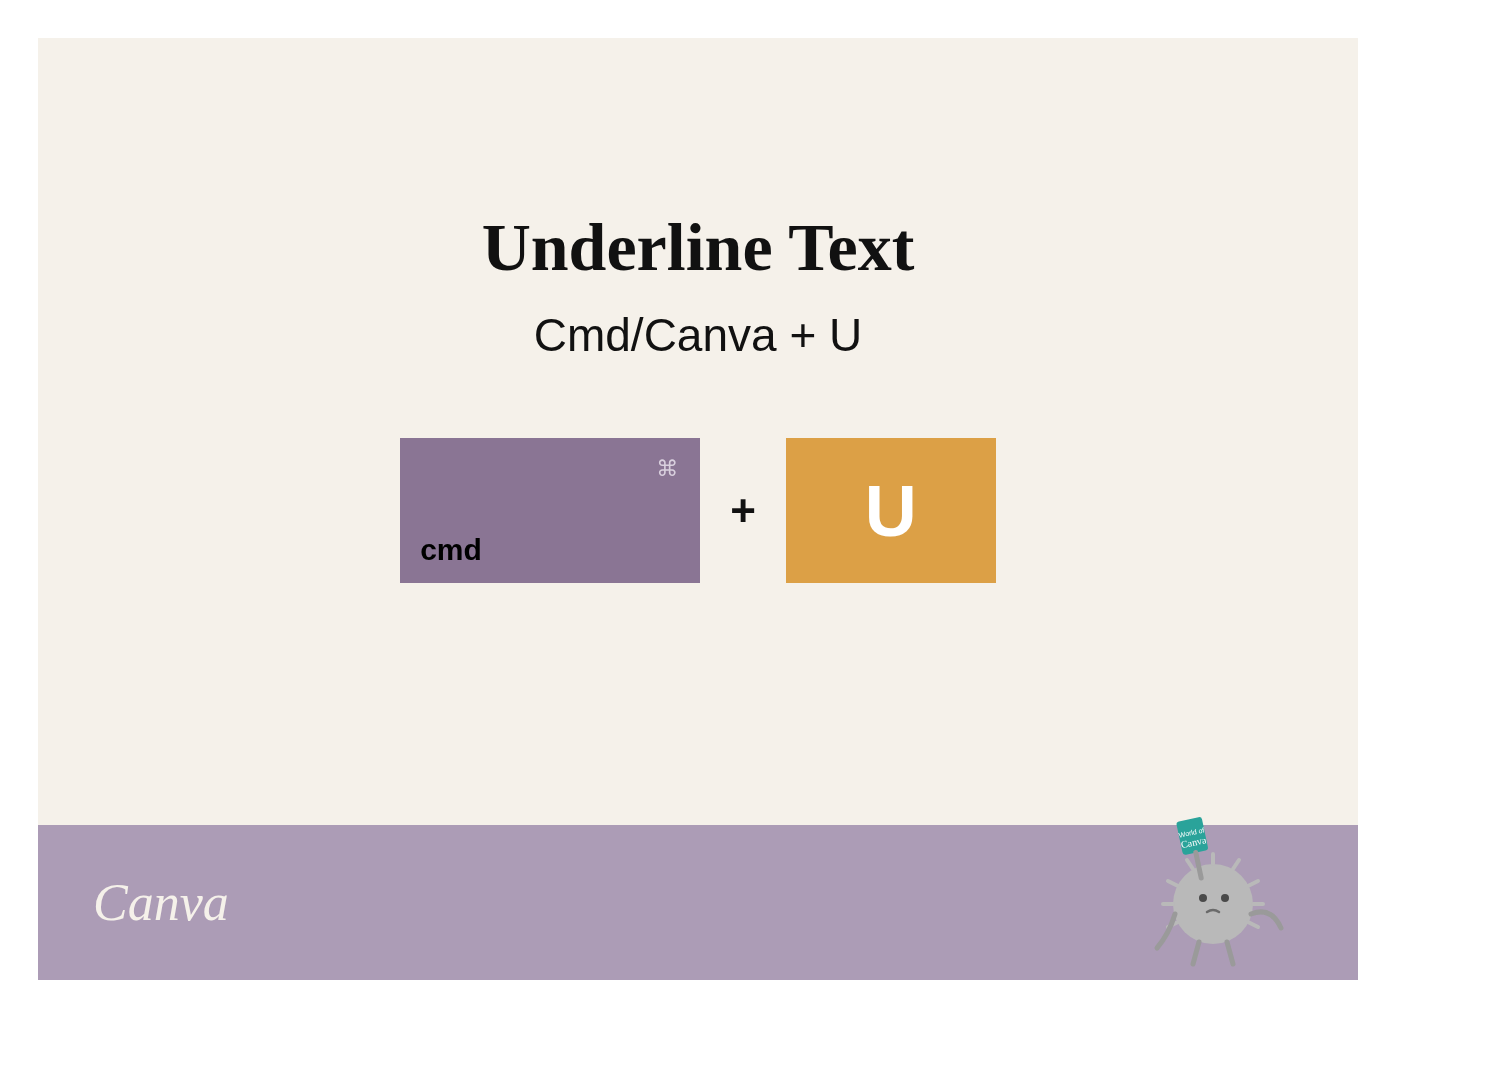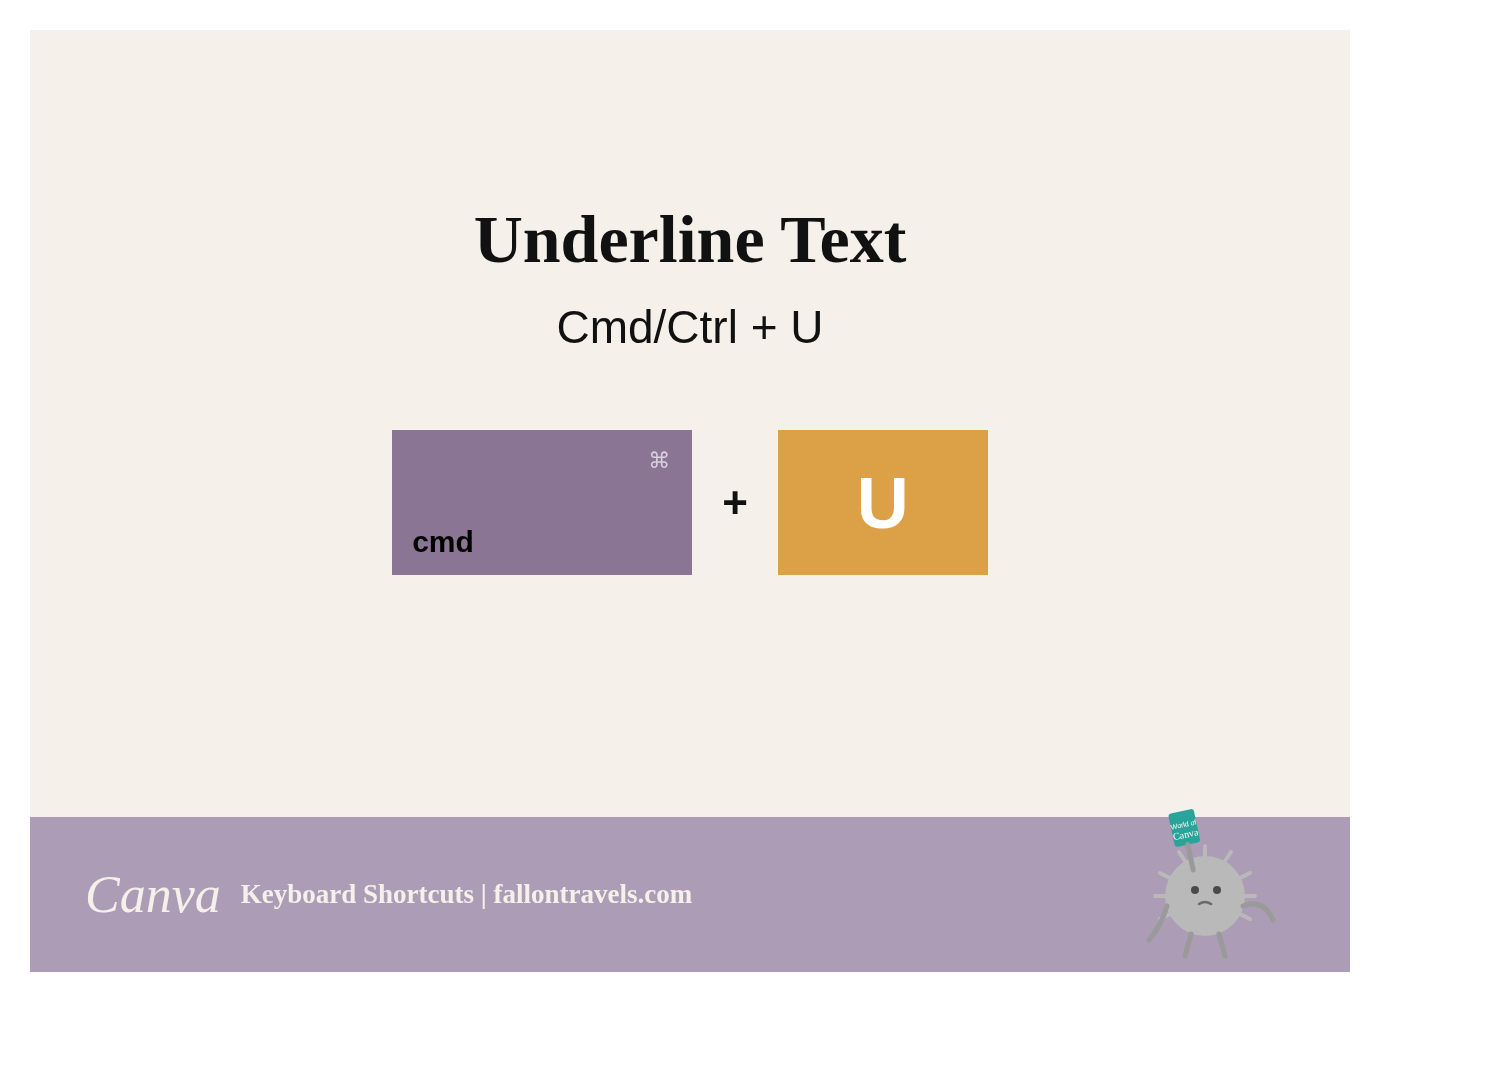--- a/index.html
+++ b/index.html
@@ -16,21 +16,21 @@
     width: 1500px;
     height: 1072px;
     box-sizing: border-box;
     padding: 30px 100px 30px 30px;
   }
   .card {
     position: relative;
     width: 1320px;
     height: 942px;
     background: #f5f1ea;
-    margin: 0;
+    margin: 8px;
   }
   .title {
     position: absolute;
     top: 170px;
     left: 0;
     right: 0;
     text-align: center;
     font-family: Georgia, 'Times New Roman', serif;
     font-weight: 900;
     font-size: 68px;
@@ -138,36 +138,35 @@
     height: 160px;
   }
 </style>
 </head>
 <body>
 
 <div class="page">
   <div class="card">
 
     <div class="title">Underline Text</div>
-    <div class="subtitle">Cmd/Ctrl + U</div>
+    <div class="subtitle">Cmd/Canva + U</div>
 
     <div class="keys-row">
       <div class="key-cmd">
         <span class="cmd-icon">⌘</span>
         <span class="cmd-label">cmd</span>
       </div>
       <div class="plus">+</div>
       <div class="key-u">
         <span class="key-u-label">U</span>
       </div>
     </div>
 
     <div class="footer">
       <span class="canva-logo">Canva</span>
-      <span class="footer-text">Keyboard Shortcuts | fallontravels.com</span>
 
       <svg class="mascot" viewBox="0 0 170 160">
 
         <g transform="translate(85,92)">
           <circle r="40" fill="#b9b9b9"></circle>
 
           <g stroke="#b9b9b9" stroke-width="4" stroke-linecap="round">
             <line x1="0" y1="-40" x2="0" y2="-50"></line>
             <line x1="20" y1="-35" x2="26" y2="-44"></line>
             <line x1="-20" y1="-35" x2="-26" y2="-44"></line>

